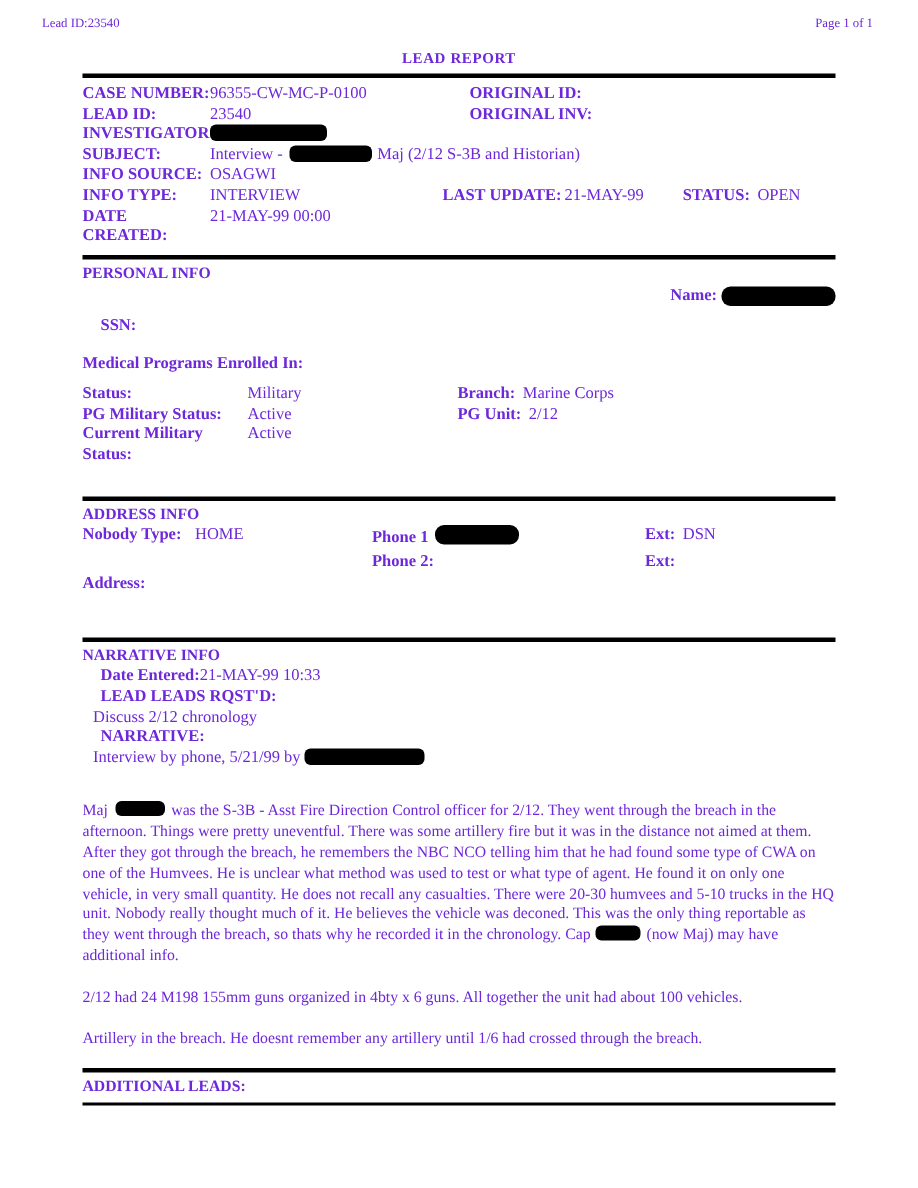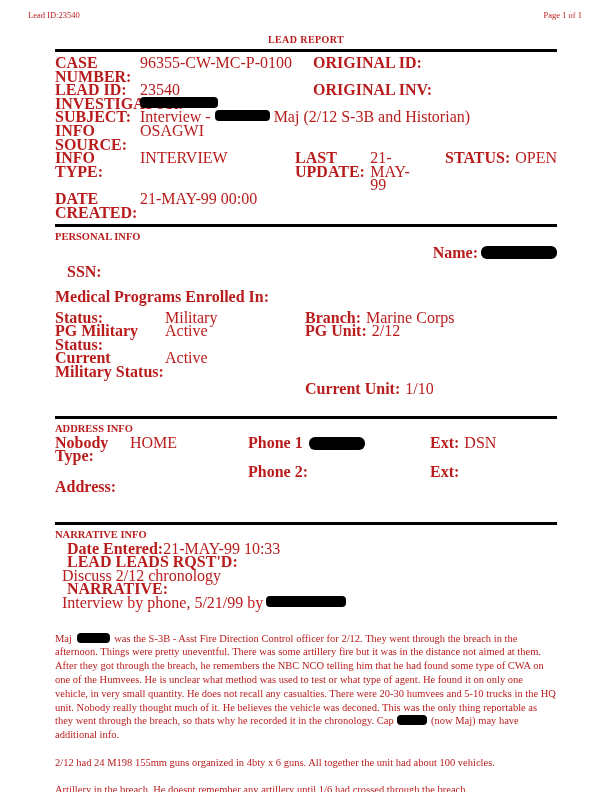--- a/index.html
+++ b/index.html
@@ -1,20 +1,20 @@
 <!DOCTYPE html>
 <html><head>
 <meta charset="utf-8">
 <style>
   html, body { margin: 0; padding: 0; background: #ffffff; }
   .page {
     width: 612px; height: 792px;
     background: #ffffff;
     font-family: "Liberation Serif", serif;
-    color: #b91c1c;
+    color: #6d28d9;
     overflow: hidden;
     position: relative;
   }
   .b { font-weight: bold; }
 
   .topbar {
     display: flex; justify-content: space-between;
     padding: 10px 30px 0 28px;
     font-size: 8.5px;
   }
@@ -29,21 +29,21 @@
   .cmat .date  { margin-left: 168px; }
 
   .rule      { height: 3px; background: #000; }
   .rule-thin { height: 1.5px; background: #000; }
   .rule.r1 { margin-top: 4px; }
   .rule.r2 { margin-top: 5px; }
   .rule.r3 { margin-top: 20px; }
   .rule.r4 { margin-top: 28px; }
   .rule.r5 { margin-top: 13px; }
 
-  .crow, .prow, .arow, .nrow { display: flex; font-size: 16px; line-height: 13.6px; }
+  .crow, .prow, .arow, .nrow { display: flex; font-size: 11px; line-height: 13.6px; }
   .sec-case { margin-top: 4px; }
   .c-lab1 { width: 85px; font-weight: bold; flex: none; }
   .c-val1 { width: 173px; flex: none; }
   .c-val-it { width: 155px; flex: none; }
   .c-lab2 { font-weight: bold; }
   .lu-val { margin-left: 2px; }
   .st-lab { margin-left: 26px; font-weight: bold; }
   .st-val { margin-left: 5px; }
 
   .sec-title { font-size: 10.5px; font-weight: bold; line-height: 13.6px; margin-top: 3px; }
@@ -163,24 +163,20 @@
       </div>
       <div class="prow">
         <span class="p-lab1">PG Military Status:</span>
         <span class="p-val1">Active</span>
         <span class="p-lab2">PG Unit:</span>
         <span>2/12</span>
       </div>
       <div class="prow">
         <span class="p-lab1">Current Military Status:</span>
         <span class="p-val1">Active</span>
-      </div>
-      <div class="prow cur-unit-row">
-        <span class="p-lab2">Current Unit:</span>
-        <span>1/10</span>
       </div>
     </div>
 
     <div class="rule r3"></div>
 
     <div>
       <div class="sec-title">ADDRESS INFO</div>
       <div class="arow">
         <span class="a-lab1">Nobody Type:</span>
         <span class="a-val1">HOME</span>

